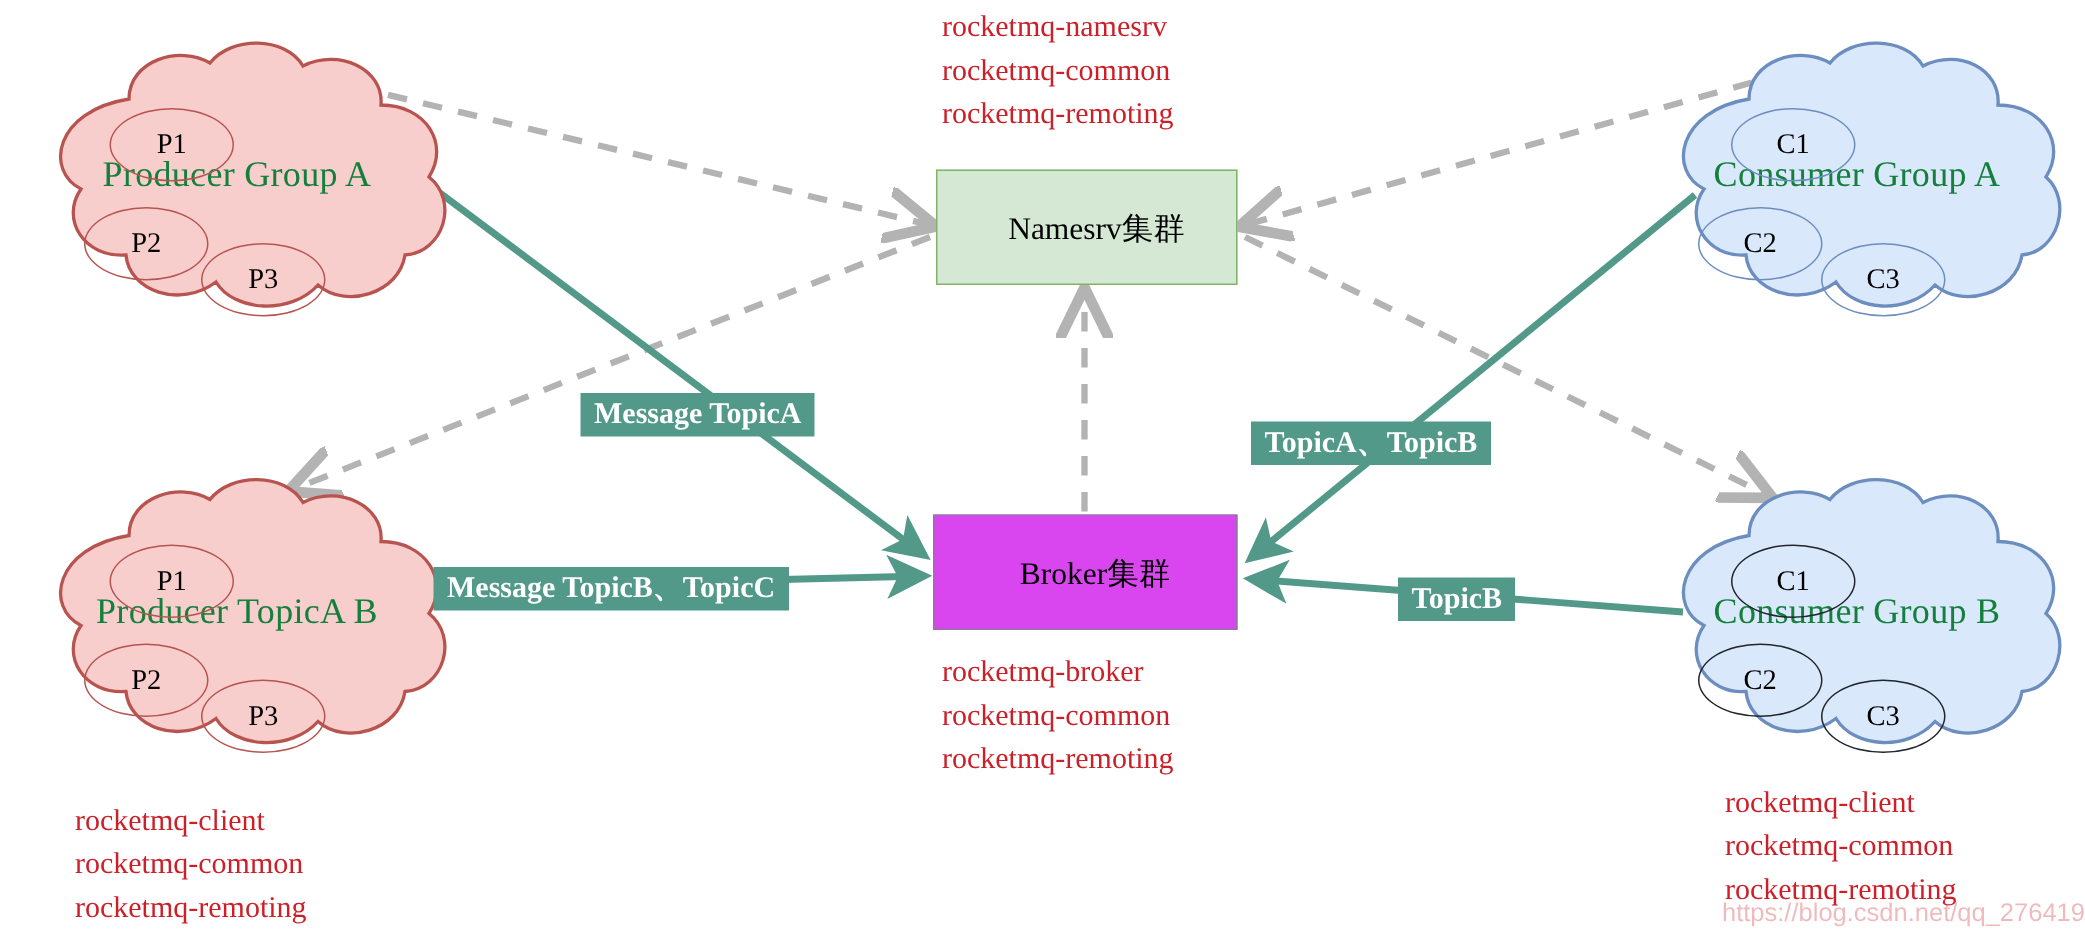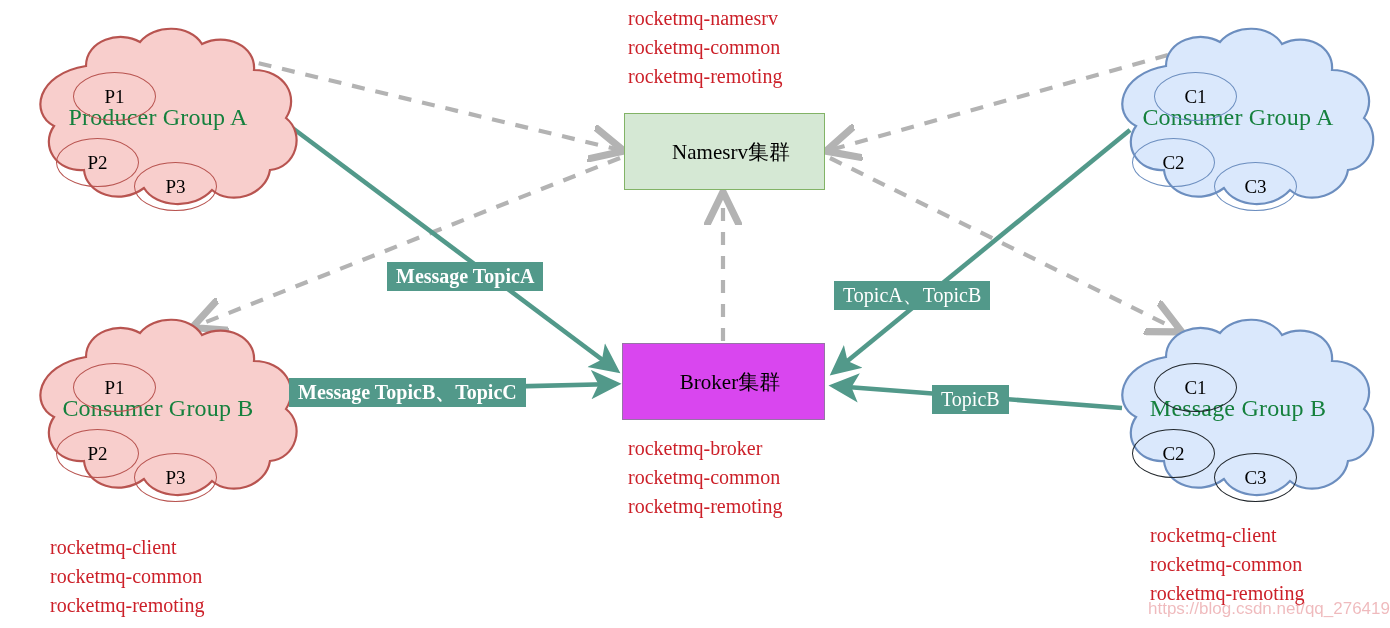--- a/index.html
+++ b/index.html
@@ -99,21 +99,21 @@
     position: absolute;
     background: #52998a;
     color: #ffffff;
     font-weight: bold;
     font-size: 20px;
     padding: 3px 9px 4px 9px;
     white-space: nowrap;
     line-height: 22px;
   }
   .edge-label.plain {
-    font-weight: normal;
+    font-weight: bold;
   }
   
   .watermark {
     position: absolute;
     color: #cc1f28;
     opacity: .30;
     font-size: 17px;
     white-space: nowrap;
     font-family: "Liberation Sans", sans-serif;
   }
@@ -173,21 +173,21 @@
   </div>
 
   <div class="cloud" style="left:8px; top:313px; width:300px; height:190px;">
     <svg width="300" height="190" viewBox="0 0 300 190">
       <path d="M78,44 C78,18 112,8 132,20 C146,2 182,2 194,22
                C218,10 248,24 246,48 C276,48 292,74 278,96
                C298,112 288,146 262,148 C258,174 222,184 204,168
                C186,188 148,186 136,166 C112,184 78,172 76,148
                C48,150 32,124 46,104 C22,92 28,52 78,44 Z" fill="#f8cecc" stroke="#b85450" stroke-width="2.2"></path>
     </svg>
-    <div class="cloud-title" style="top:82px;">Consumer Group B</div>
+    <div class="cloud-title" style="top:82px;">Producer TopicA B</div>
     <div class="member pink" style="left:65px; top:50px; width:81px; height:47px;">P1</div>
     <div class="member pink" style="left:48px; top:116px; width:81px; height:47px;">P2</div>
     <div class="member pink" style="left:126px; top:140px; width:81px; height:47px;">P3</div>
   </div>
 
   <div class="cloud" style="left:1092px; top:22px; width:292px; height:190px;">
     <svg width="292" height="190" viewBox="0 0 292 190">
       <path d="M74,44 C74,18 108,8 128,20 C142,2 178,2 190,22
                C214,10 242,24 240,48 C270,48 286,74 272,96
                C290,112 280,146 256,148 C252,174 216,184 198,168
@@ -201,21 +201,21 @@
   </div>
 
   <div class="cloud" style="left:1092px; top:313px; width:292px; height:190px;">
     <svg width="292" height="190" viewBox="0 0 292 190">
       <path d="M74,44 C74,18 108,8 128,20 C142,2 178,2 190,22
                C214,10 242,24 240,48 C270,48 286,74 272,96
                C290,112 280,146 256,148 C252,174 216,184 198,168
                C180,188 144,186 132,166 C108,184 74,172 72,148
                C46,150 30,124 44,104 C20,92 26,52 74,44 Z" fill="#dae8fc" stroke="#6c8ebf" stroke-width="2.2"></path>
     </svg>
-    <div class="cloud-title" style="top:82px;">Message Group B</div>
+    <div class="cloud-title" style="top:82px;">Consumer Group B</div>
     <div class="member dark" style="left:62px; top:50px; width:81px; height:47px;">C1</div>
     <div class="member dark" style="left:40px; top:116px; width:81px; height:47px;">C2</div>
     <div class="member dark" style="left:122px; top:140px; width:81px; height:47px;">C3</div>
   </div>
 
   <div class="box green" style="left:624px; top:113px; width:201px; height:77px;">Namesrv集群</div>
 
   <div class="box purple" style="left:622px; top:343px; width:203px; height:77px;">Broker集群</div>
 
   <div class="annot" style="left:628px; top:4px;">

